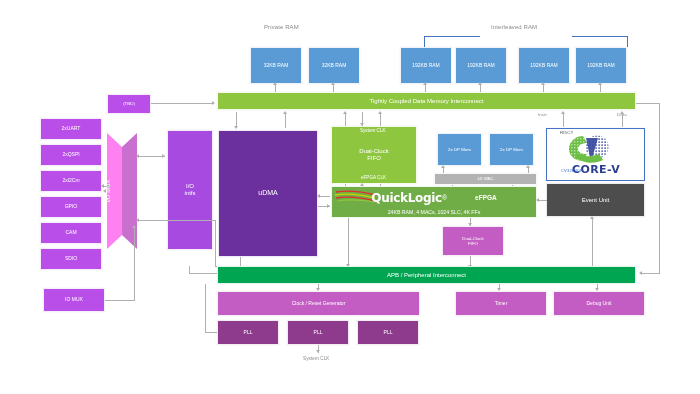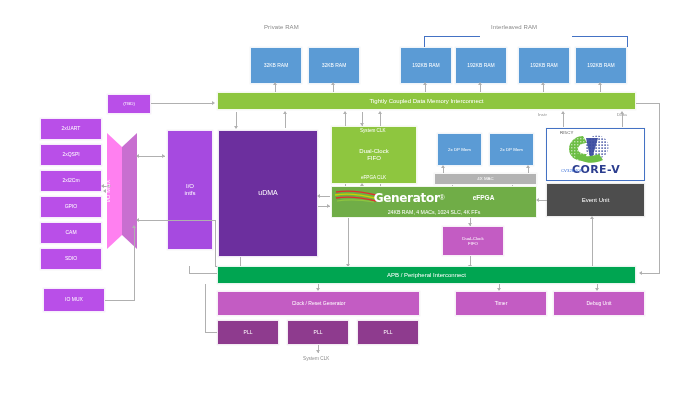--- a/index.html
+++ b/index.html
@@ -267,21 +267,21 @@
   <div class="arw arw-dn" style="left:510px;top:189px;"></div>
 
   <div class="ql-wrap" style="left:331px;top:186px;width:206px;height:32px;">
     <svg class="ql-swoosh" viewBox="0 0 44 15">
       <path d="M2 3 C14 1, 30 3, 42 6" stroke="#e03030" stroke-width="1.4" fill="none"></path>
       <path d="M1 6 C13 4, 29 6, 41 9" stroke="#c8d400" stroke-width="1.4" fill="none"></path>
       <path d="M2 9 C14 7, 30 9, 42 12" stroke="#e03030" stroke-width="1.4" fill="none"></path>
       <path d="M3 12 C15 10, 29 11, 40 13" stroke="#8ec63f" stroke-width="1.2" fill="none"></path>
     </svg>
     <div class="ql-top">
-      <span class="ql-name">Generator</span>
+      <span class="ql-name">QuickLogic</span>
       <span class="ql-star">®</span>
       <span class="ql-efpga">eFPGA</span>
     </div>
     <div class="ql-spec">24KB RAM, 4 MACs, 1024 SLC, 4K FFs</div>
   </div>
 
   <div class="ln lnh" style="left:318px;top:196px;width:12px;"></div>
   <div class="arw arw-l" style="left:317px;top:194px;"></div>
   <div class="ln lnh" style="left:318px;top:206px;width:12px;"></div>
   <div class="arw arw-r" style="left:327px;top:204px;"></div>

